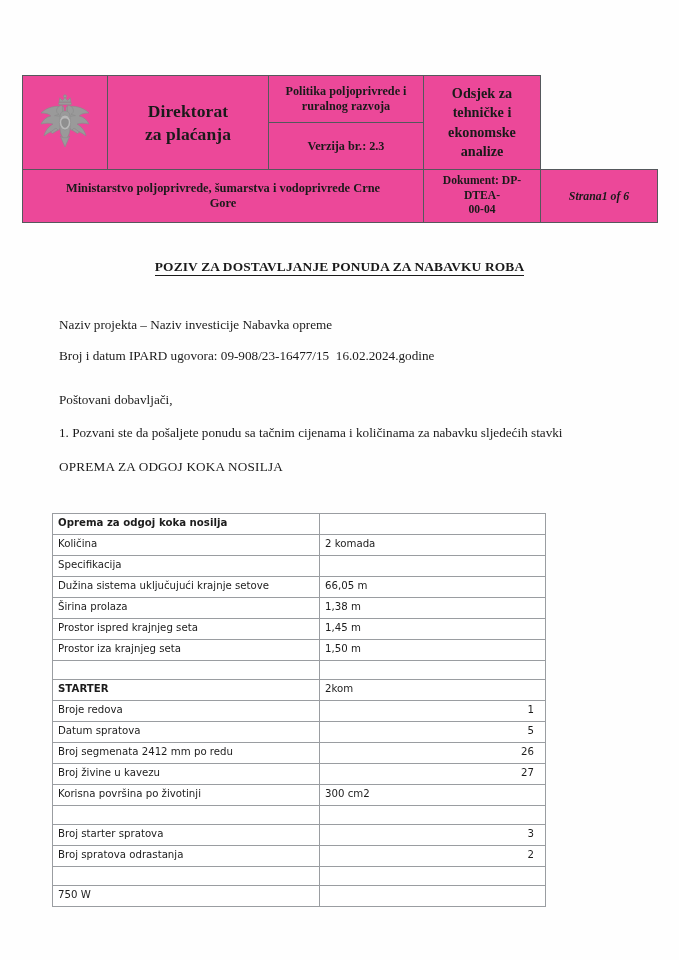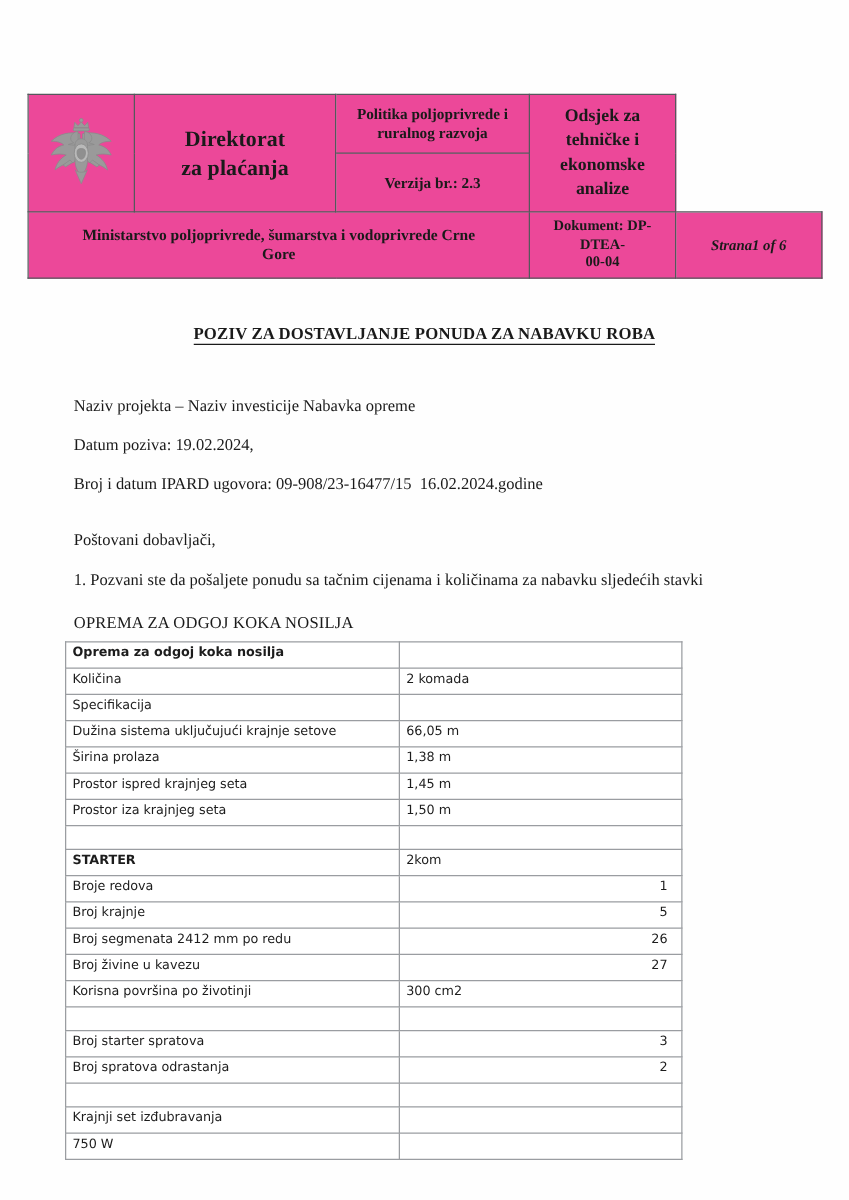--- a/index.html
+++ b/index.html
@@ -234,21 +234,20 @@
     </tr>
   </tbody>
     </table>
 
   <div class="doc-title">
     <span>POZIV ZA DOSTAVLJANJE PONUDA ZA NABAVKU ROBA</span>
   </div>
 
   <div class="body-block">
     <div class="body-line">Naziv projekta – Naziv investicije Nabavka opreme</div>
-    <div class="body-line">Datum poziva: 19.02.2024,</div>
     <div class="body-line">Broj i datum IPARD ugovora: 09-908/23-16477/15  16.02.2024.godine</div>
     <div class="gap-lg"></div>
     <div class="body-line">Poštovani dobavljači,</div>
     <div class="para-indent">1.  Pozvani ste da pošaljete ponudu sa tačnim cijenama i količinama za nabavku sljedećih stavki</div>
     <div class="section-label">OPREMA ZA ODGOJ KOKA NOSILJA</div>
   </div>
 
   <table class="spec-table">
     <tbody>
         <tr>
@@ -285,21 +284,21 @@
         </tr>
         <tr>
           <td class="c-label bold">STARTER</td>
           <td class="c-value">2kom</td>
         </tr>
         <tr>
           <td class="c-label">Broje redova</td>
           <td class="c-value rt">1</td>
         </tr>
         <tr>
-          <td class="c-label">Broj krajnje</td>
+          <td class="c-label">Datum spratova</td>
           <td class="c-value rt">5</td>
         </tr>
         <tr>
           <td class="c-label">Broj segmenata 2412 mm po redu</td>
           <td class="c-value rt">26</td>
         </tr>
         <tr>
           <td class="c-label">Broj živine u kavezu</td>
           <td class="c-value rt">27</td>
         </tr>
@@ -317,23 +316,19 @@
         </tr>
         <tr>
           <td class="c-label">Broj spratova odrastanja</td>
           <td class="c-value rt">2</td>
         </tr>
         <tr class="spacer">
           <td class="c-label"></td>
           <td class="c-value"></td>
         </tr>
         <tr>
-          <td class="c-label">Krajnji set izđubravanja</td>
-          <td class="c-value"></td>
-        </tr>
-        <tr>
           <td class="c-label">750 W</td>
           <td class="c-value"></td>
         </tr>
       </tbody>
   </table>
 
 </div>
 
 </body></html>

